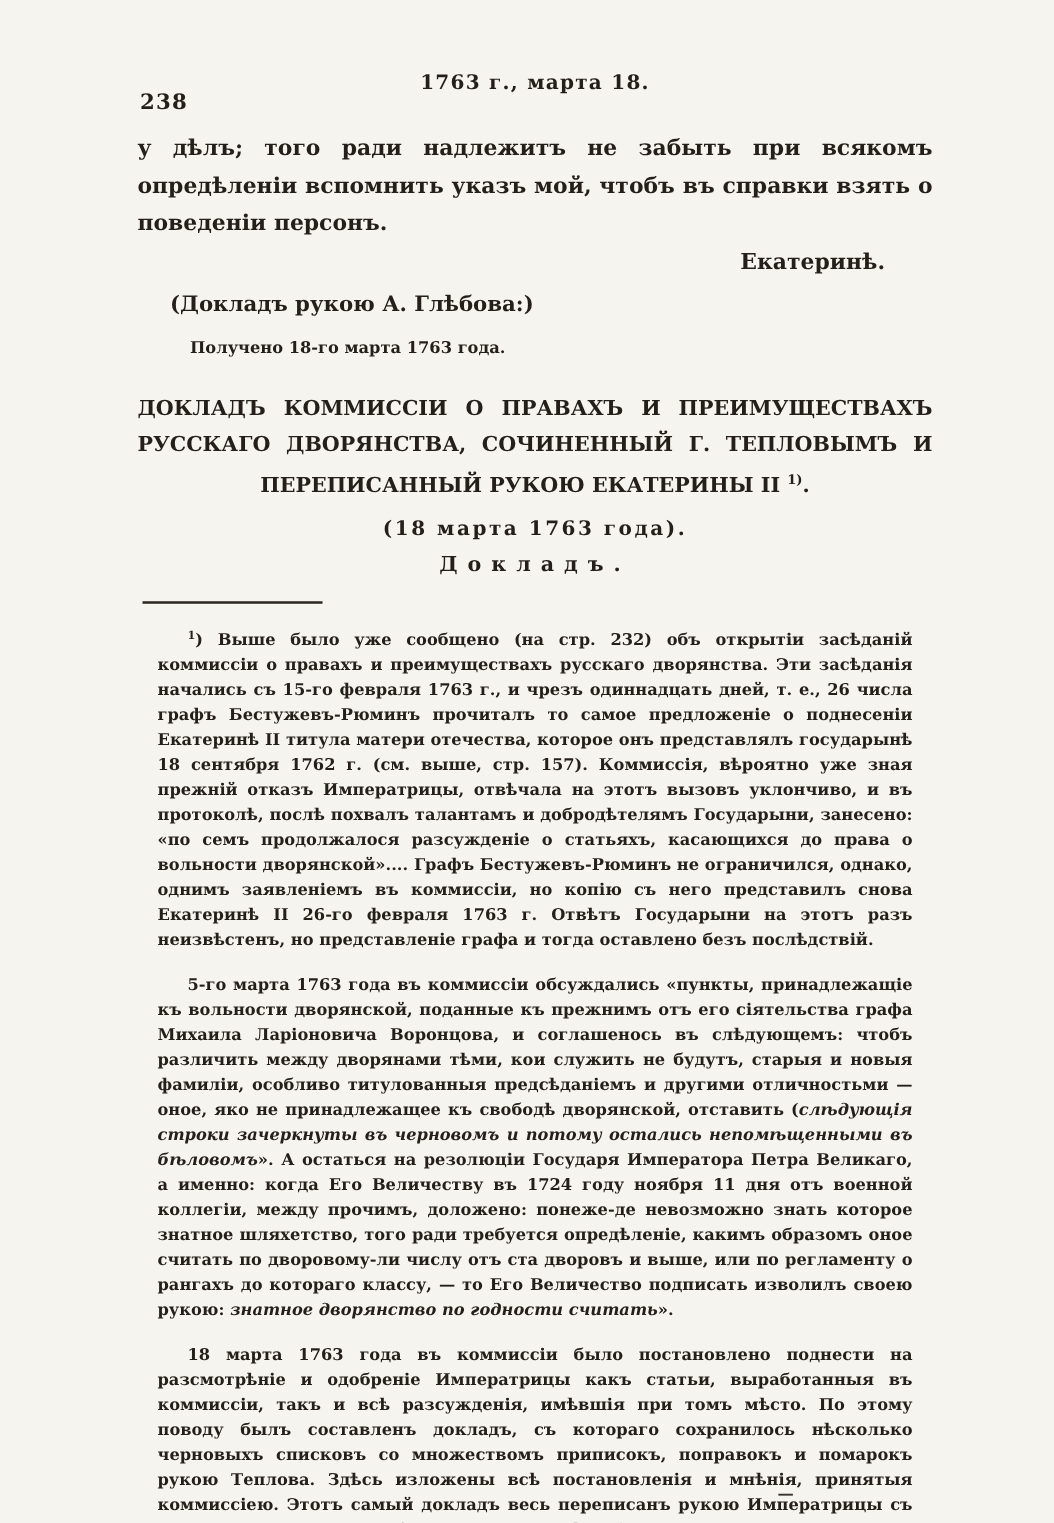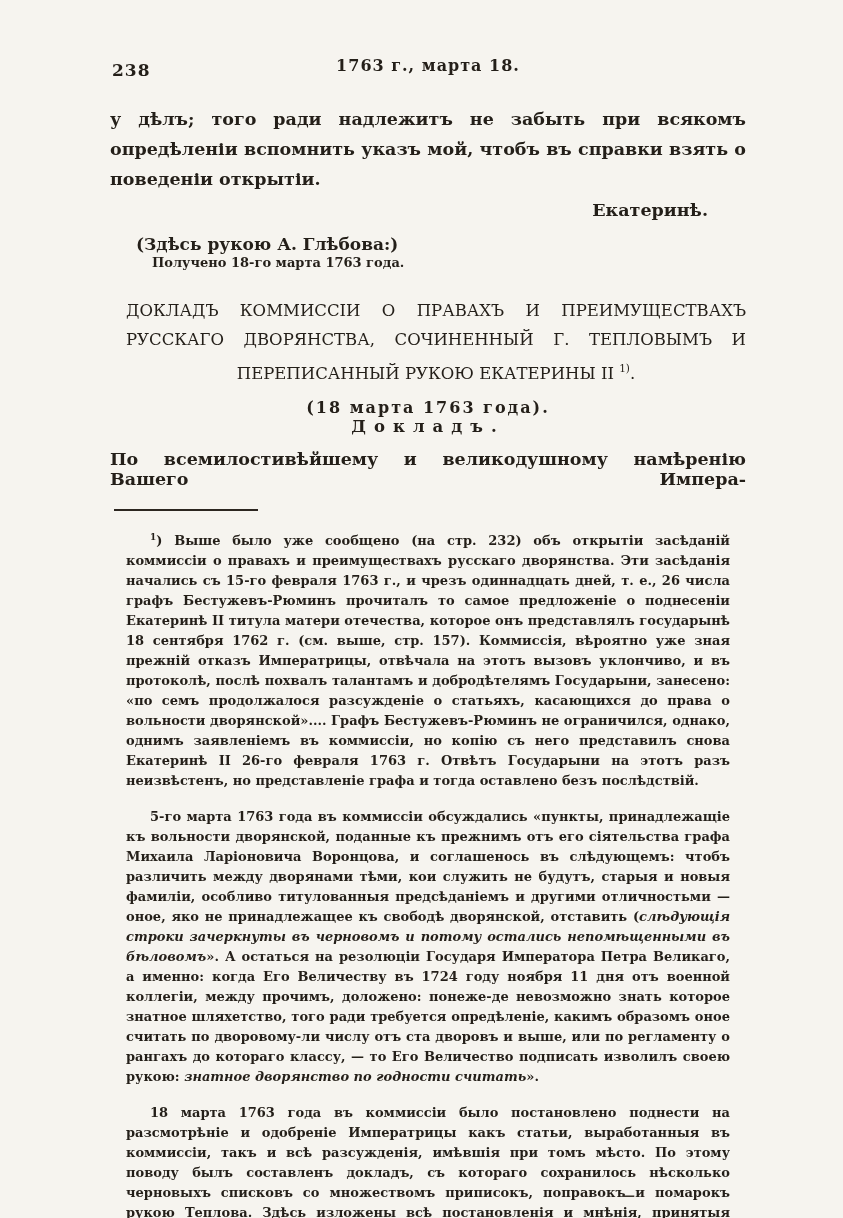--- a/index.html
+++ b/index.html
@@ -19,21 +19,21 @@
     top: 56px;
     width: 636px;
   }
   .header {
     position: relative;
     height: 22px;
     margin-bottom: 26px;
   }
   .page-number {
     position: absolute;
-    left: 2px; top: 4px;
+    left: 2px; top: 16px;
     font-size: 17px;
     font-weight: bold;
     letter-spacing: 1px;
   }
   .running-title {
     text-align: center;
     font-size: 16px;
     font-weight: bold;
     letter-spacing: 1px;
   }
@@ -51,49 +51,49 @@
     font-weight: bold;
     margin-top: 6px;
   }
   .note-annotation {
     margin-top: 14px;
     padding-left: 26px;
     font-size: 17px;
     font-weight: bold;
   }
   .note-received {
-    margin-top: 1px;
+    margin-top: 17px;
     padding-left: 42px;
     font-size: 13px;
     font-weight: bold;
   }
   .note-address {
     margin-top: 6px;
     padding-left: 26px;
     font-size: 17px;
     font-weight: bold;
   }
   h1.heading {
-    margin: 26px 0 0 16px;
+    margin: 26px 0 0 0;
     text-align: justify;
     text-align-last: center;
     font-size: 16.5px;
     line-height: 29px;
-    font-weight: normal;
+    font-weight: bold;
   }
   h1.heading sup { font-size: 10.5px; }
   .dateline {
     margin-top: 10px;
     text-align: center;
     font-size: 16px;
     font-weight: bold;
     letter-spacing: 2px;
   }
   .doc-title {
-    margin-top: 0;
+    margin-top: 10px;
     text-align: center;
     font-size: 16.5px;
     font-weight: bold;
     letter-spacing: 8px;
   }
   .body-start {
     margin: 13px 0 0 0;
     font-size: 17.5px;
     font-weight: bold;
     text-align: justify;
@@ -130,34 +130,33 @@
 </head>
 <body>
 
 <div class="page">
 
   <div class="header">
     <span class="page-number">238</span>
     <div class="running-title">1763 г., марта 18.</div>
   </div>
 
-  <p class="para">у дѣлъ; того ради надлежитъ не забыть при всякомъ опредѣленіи вспомнить указъ мой, чтобъ въ справки взять о поведеніи открытіи.</p>
+  <p class="para">у дѣлъ; того ради надлежитъ не забыть при всякомъ опредѣленіи вспомнить указъ мой, чтобъ въ справки взять о поведеніи персонъ.</p>
 
   <div class="signature">Екатеринѣ.</div>
 
-  <div class="note-annotation">(Здѣсь рукою А. Глѣбова:)</div>
+  <div class="note-annotation">(Докладъ рукою А. Глѣбова:)</div>
   <div class="note-received">Получено 18-го марта 1763 года.</div>
 
   <h1 class="heading"><span>ДОКЛАДЪ КОММИССІИ О ПРАВАХЪ И ПРЕИМУЩЕСТВАХЪ РУССКАГО ДВОРЯНСТВА, СОЧИНЕННЫЙ Г. ТЕПЛОВЫМЪ И ПЕРЕПИСАННЫЙ РУКОЮ ЕКАТЕРИНЫ II </span><sup>1)</sup><span>.</span></h1>
 
   <div class="dateline">(18 марта 1763 года).</div>
 
   <div class="doc-title">Докладъ.</div>
 
-  <p class="body-start">По всемилостивѣйшему и великодушному намѣренію Вашего Импера-</p>
 
   <hr class="fn-rule">
 
   <div class="footnote" id="footnote-block">
       <p class="fn-par"><sup>1</sup><span>) Выше было уже сообщено (на стр. 232) объ открытіи засѣданій коммиссіи о правахъ и преимуществахъ русскаго дворянства. Эти засѣданія начались съ 15-го февраля 1763 г., и чрезъ одиннадцать дней, т. е., 26 числа графъ Бестужевъ-Рюминъ прочиталъ то самое предложеніе о поднесеніи Екатеринѣ II титула матери отечества, которое онъ представлялъ государынѣ 18 сентября 1762 г. (см. выше, стр. 157). Коммиссія, вѣроятно уже зная прежній отказъ Императрицы, отвѣчала на этотъ вызовъ уклончиво, и въ протоколѣ, послѣ похвалъ талантамъ и добродѣтелямъ Государыни, занесено: «по семъ продолжалося разсужденіе о статьяхъ, касающихся до права о вольности дворянской».... Графъ Бестужевъ-Рюминъ не ограничился, однако, однимъ заявленіемъ въ коммиссіи, но копію съ него представилъ снова Екатеринѣ II 26-го февраля 1763 г. Отвѣтъ Государыни на этотъ разъ неизвѣстенъ, но представленіе графа и тогда оставлено безъ послѣдствій.</span></p>
       <p class="fn-par"><span>5-го марта 1763 года въ коммиссіи обсуждались «пункты, принадлежащіе къ вольности дворянской, поданные къ прежнимъ отъ его сіятельства графа Михаила Ларіоновича Воронцова, и соглашенось въ слѣдующемъ: чтобъ различить между дворянами тѣми, кои служить не будутъ, старыя и новыя фамиліи, особливо титулованныя предсѣданіемъ и другими отличностьми — оное, яко не принадлежащее къ свободѣ дворянской, отставить (</span><span class="it">слѣдующія строки зачеркнуты въ черновомъ и потому остались непомѣщенными въ бѣловомъ</span><span>». А остаться на резолюціи Государя Императора Петра Великаго, а именно: когда Его Величеству въ 1724 году ноября 11 дня отъ военной коллегіи, между прочимъ, доложено: понеже-де невозможно знать которое знатное шляхетство, того ради требуется опредѣленіе, какимъ образомъ оное считать по дворовому-ли числу отъ ста дворовъ и выше, или по регламенту о рангахъ до котораго классу, — то Его Величество подписать изволилъ своею рукою: </span><span class="it">знатное дворянство по годности считать</span><span>».</span></p>
       <p class="fn-par"><span>18 марта 1763 года въ коммиссіи было постановлено поднести на разсмотрѣніе и одобреніе Императрицы какъ статьи, выработанныя въ коммиссіи, такъ и всѣ разсужденія, имѣвшія при томъ мѣсто. По этому поводу былъ составленъ докладъ, съ котораго сохранилось нѣсколько черновыхъ списковъ со множествомъ приписокъ, поправокъ и помарокъ рукою Теплова. Здѣсь изложены всѣ постановленія и мнѣнія, принятыя коммиссіею. Этотъ самый докладъ весь переписанъ рукою Императрицы съ незначительными прибавками и измѣненіями противъ Тепловскаго оригинала и съ перемѣною заключенія. Теперь трудно объяснить причину, заставившую Екатерину II переписать докладъ; но во всякомъ случаѣ онъ помѣщается здѣсь съ показаніемъ въ скобкахъ того, что есть въ докладѣ Теплова несходнаго противъ копіи Императрицы.</span></p>
     </div>
 
 </div>

